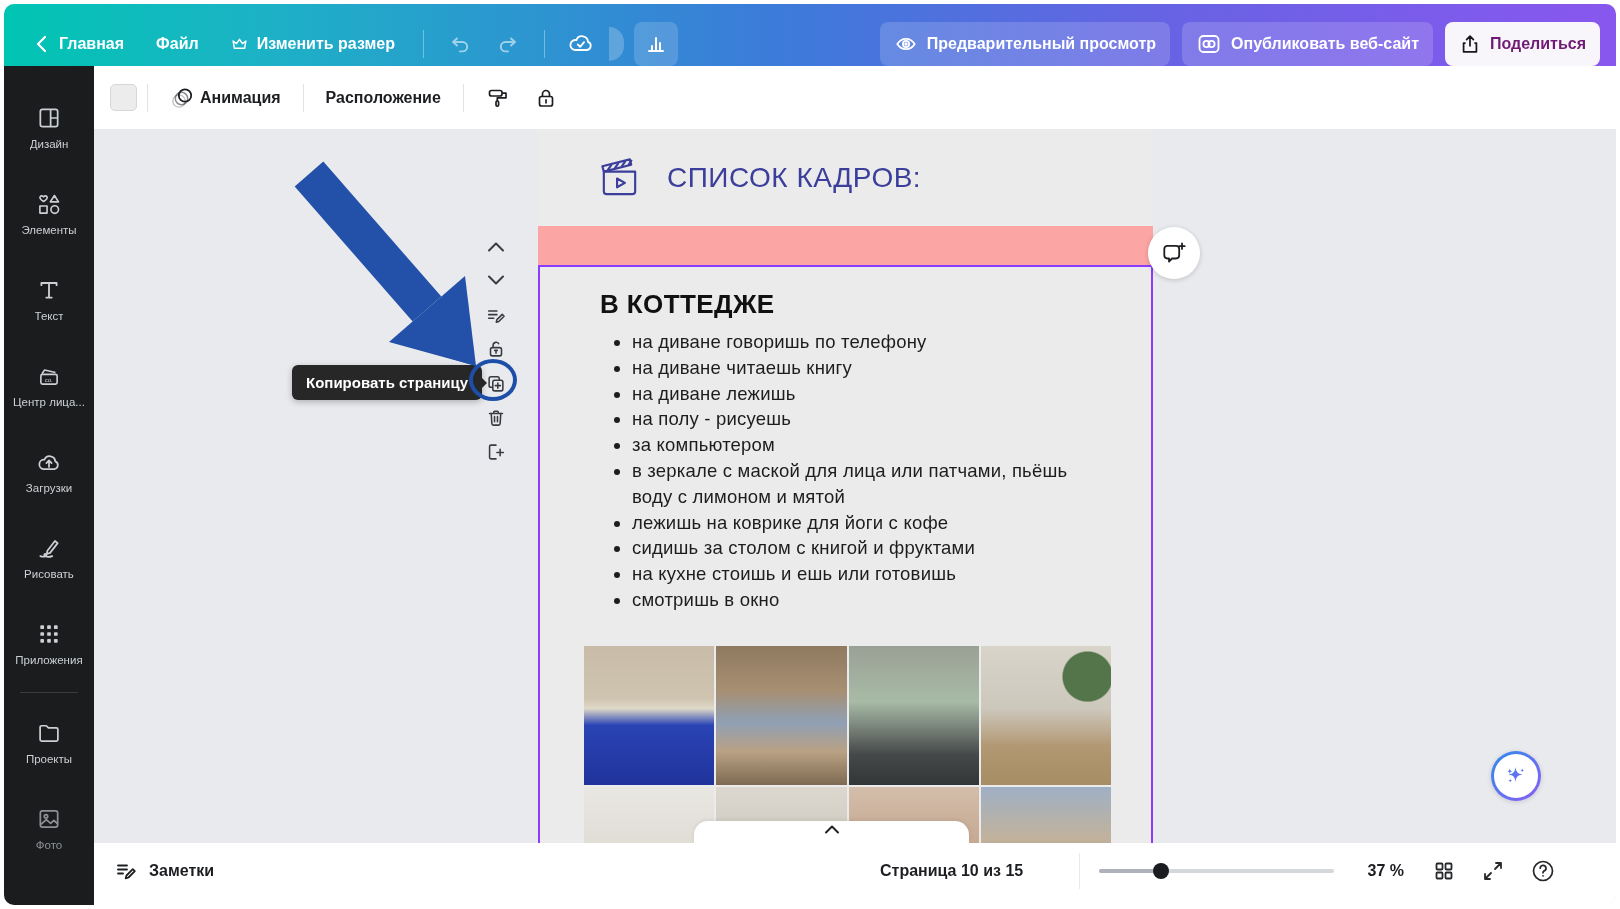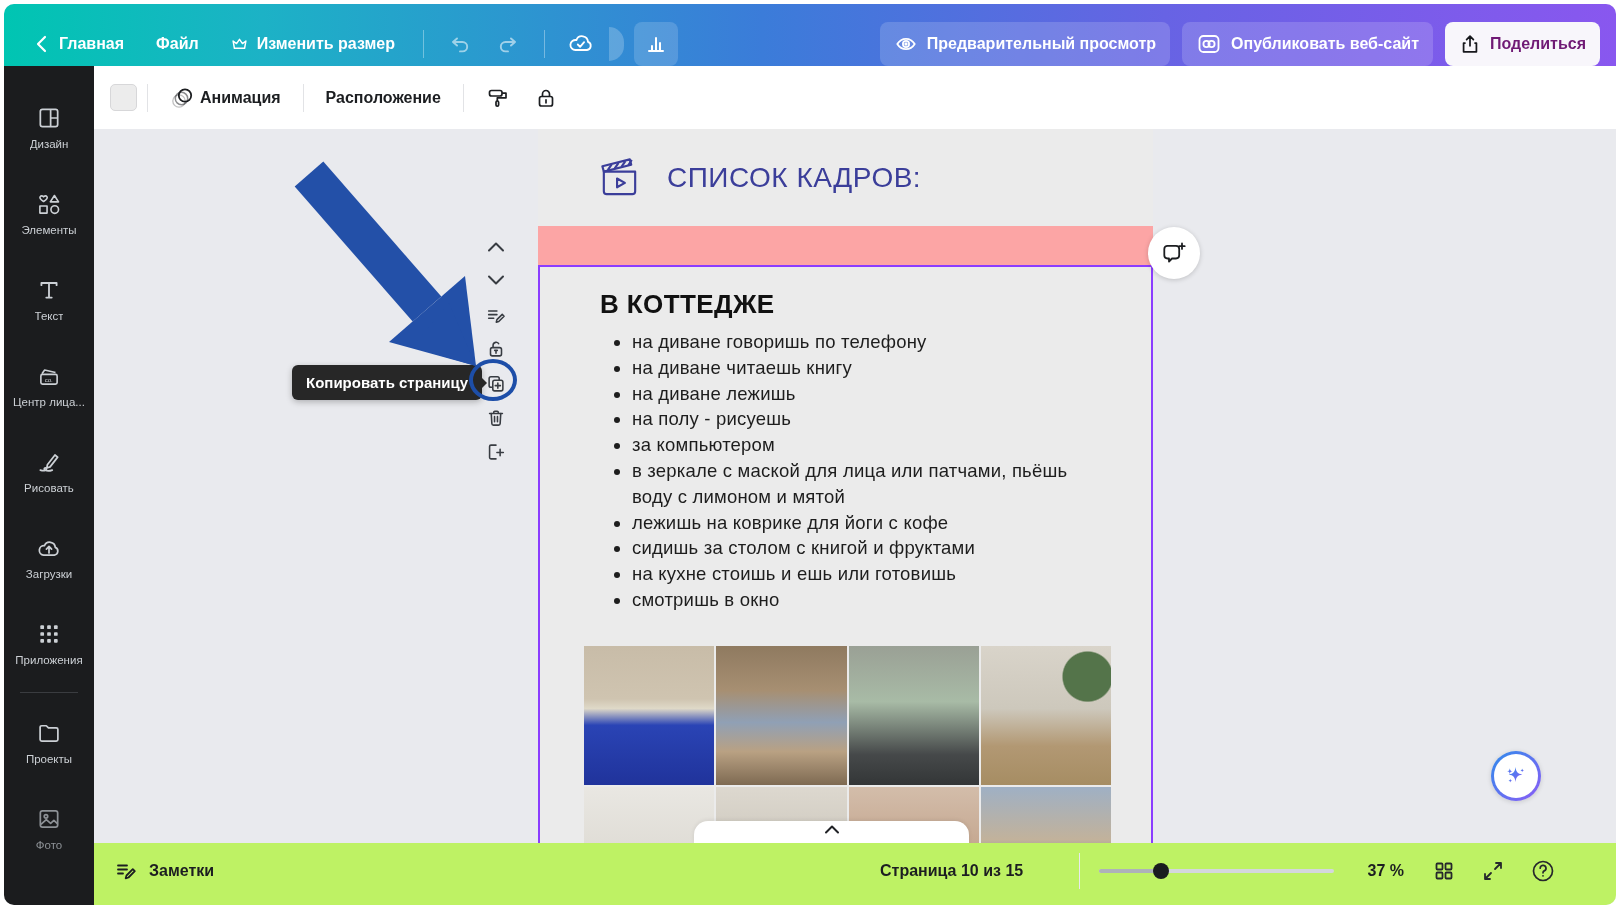--- a/index.html
+++ b/index.html
@@ -71,21 +71,21 @@
   
   .comment-btn { position:absolute; left:1054px; top:98px; width:52px; height:52px; border-radius:50%; background:#fff; border:none;
     box-shadow:0 1px 5px rgba(0,0,0,.18); display:flex; align-items:center; justify-content:center; color:#1c1e21; cursor:pointer; }
   .assist-btn { position:absolute; left:1397px; top:622px; width:50px; height:50px; border-radius:50%; cursor:pointer;
     border:3px solid transparent; background:linear-gradient(#fff,#fff) padding-box,linear-gradient(135deg,#2f8ceb,#8b5cf6) border-box;
     box-shadow:0 1px 5px rgba(0,0,0,.15); display:flex; align-items:center; justify-content:center; }
   .handle-tab { position:absolute; left:600px; top:692px; width:275px; height:22px; background:#fff; border-radius:14px 14px 0 0;
     box-shadow:0 -1px 4px rgba(0,0,0,.08); display:flex; align-items:flex-start; justify-content:center; padding-top:4px; color:#202226; border:none; cursor:pointer; }
 
   
-  .bottombar { position:absolute; left:90px; bottom:0; right:0; height:62px; background:#bef264; z-index:20; color:#1c1e21; }
+  .bottombar { position:absolute; left:90px; bottom:0; right:0; height:62px; background:#ffffff; z-index:20; color:#1c1e21; }
   .bb-notes { position:absolute; left:20px; top:10px; display:flex; align-items:center; gap:11px; background:none; border:none;
     color:#1c1e21; font:700 16px "Liberation Sans",sans-serif; height:36px; cursor:pointer; }
   .bb-page { position:absolute; left:786px; top:10px; height:36px; display:flex; align-items:center; font:700 16px "Liberation Sans",sans-serif; }
   .bb-sep { position:absolute; left:985px; top:10px; width:1px; height:36px; background:#e8e9ec; }
   .slider { position:absolute; left:1005px; top:26px; width:235px; height:4px; border-radius:2px; background:#d4d7dc; cursor:pointer; }
   .slider .fill { position:absolute; left:0; top:0; height:4px; width:62px; background:#aeb2b9; border-radius:2px; }
   .slider .thumb { position:absolute; left:54px; top:-6px; width:16px; height:16px; border-radius:50%; background:#1a1c1f; }
   .bb-zoom { position:absolute; left:1240px; top:10px; width:70px; height:36px; display:flex; align-items:center; justify-content:flex-end;
     font:700 16px "Liberation Sans",sans-serif; }
   .bb-ico { position:absolute; top:10px; width:36px; height:36px; display:flex; align-items:center; justify-content:center;
@@ -217,34 +217,34 @@
             <path d="M5.5 10 L8 6.5 l10 2.2"></path>
             <rect x="4.5" y="10.5" width="15" height="9" rx="1.5"></rect>
             <text x="8" y="17.3" font-size="5.6" fill="currentColor" stroke="none" font-family="Liberation Sans,sans-serif">co.</text>
           </svg>
         </span>
       <span>Центр лица...</span>
     </button>
     <button class="sb-item">
       <span>
           <svg width="26" height="26" viewBox="0 0 24 24" fill="none" stroke="currentColor" stroke-width="1.6" stroke-linecap="round" stroke-linejoin="round">
+            <path d="M7 18.5 a4.3 4.3 0 1 1 .8-8.6 a5.2 5.2 0 0 1 10 1.5 a3.7 3.7 0 0 1 -.8 7.1 Z"></path>
+            <path d="M12 16.5 v-5.5 M9.6 13 L12 10.6 L14.4 13"></path>
+          </svg>
+        </span>
+      <span>Загрузки</span>
+    </button>
+    <button class="sb-item">
+      <span>
+          <svg width="26" height="26" viewBox="0 0 24 24" fill="none" stroke="currentColor" stroke-width="1.6" stroke-linecap="round" stroke-linejoin="round">
             <path d="M10.5 14.5 L17.5 5.5 l2.5 2 L13 16.5 l-3 1 Z"></path>
             <path d="M4 19.5 c3.5 1.2 6.5 .3 5.5 -1.5 c-.8 -1.5 -3 .2 -1 1.5 c1.6 1 4.5 .8 6.5 0"></path>
           </svg>
         </span>
       <span>Рисовать</span>
-    </button>
-    <button class="sb-item">
-      <span>
-          <svg width="26" height="26" viewBox="0 0 24 24" fill="none" stroke="currentColor" stroke-width="1.6" stroke-linecap="round" stroke-linejoin="round">
-            <path d="M7 18.5 a4.3 4.3 0 1 1 .8-8.6 a5.2 5.2 0 0 1 10 1.5 a3.7 3.7 0 0 1 -.8 7.1 Z"></path>
-            <path d="M12 16.5 v-5.5 M9.6 13 L12 10.6 L14.4 13"></path>
-          </svg>
-        </span>
-      <span>Загрузки</span>
     </button>
     <button class="sb-item">
       <span>
           <svg width="26" height="26" viewBox="0 0 24 24" fill="currentColor">
             <g>
               <rect x="4" y="4" width="3.4" height="3.4" rx="0.8"></rect>
               <rect x="10.3" y="4" width="3.4" height="3.4" rx="0.8"></rect>
               <rect x="16.6" y="4" width="3.4" height="3.4" rx="0.8"></rect>
               <rect x="4" y="10.3" width="3.4" height="3.4" rx="0.8"></rect>
               <rect x="10.3" y="10.3" width="3.4" height="3.4" rx="0.8"></rect>

